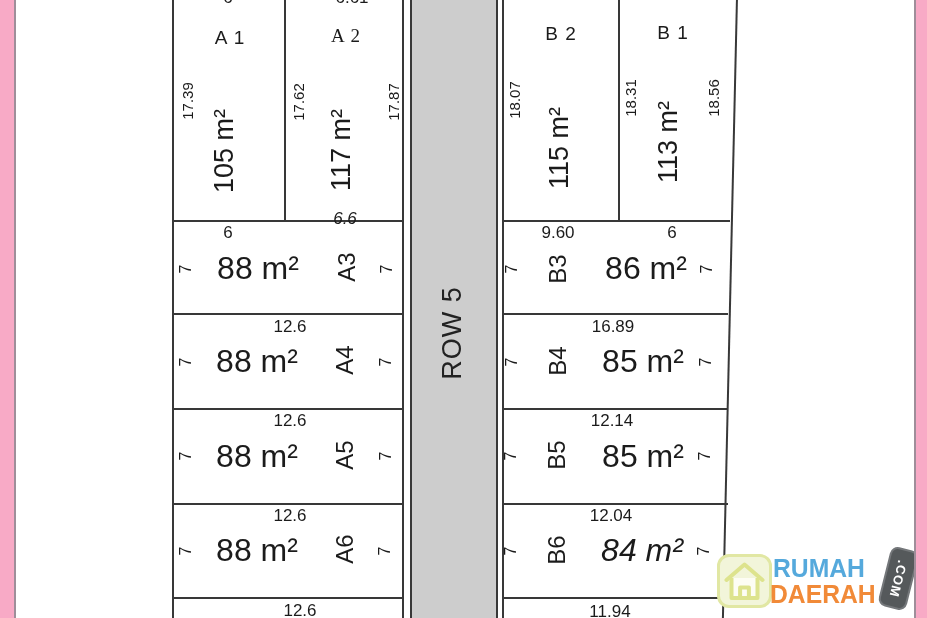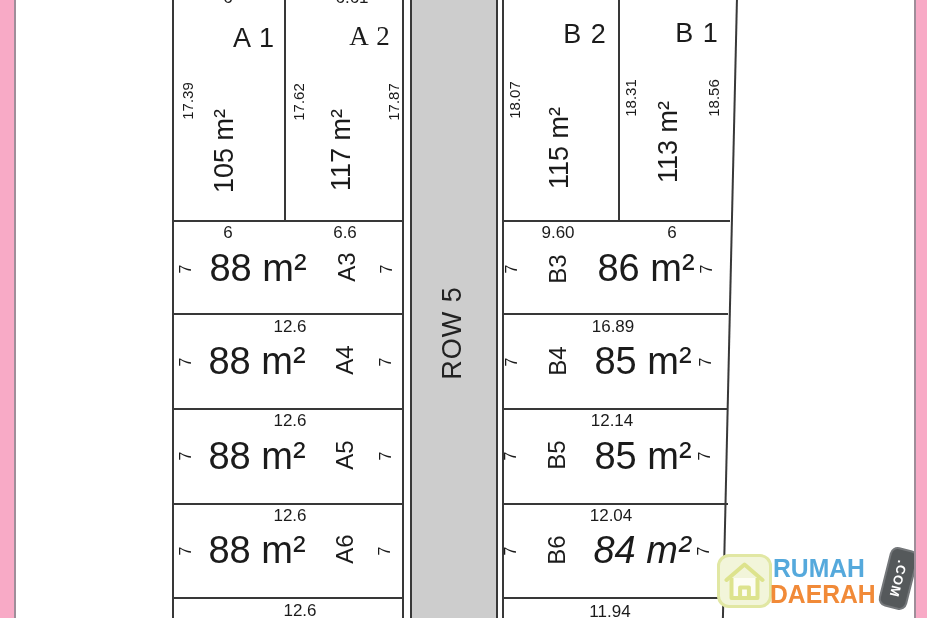--- a/index.html
+++ b/index.html
@@ -5,22 +5,22 @@
   html,body{margin:0;padding:0;background:#fff;}
   *{box-sizing:border-box;}
   .canvas{position:relative;width:927px;height:618px;overflow:hidden;background:#fff;
           font-family:"Liberation Sans",sans-serif;color:#1b1b1b;}
   .ctr{position:absolute;transform:translate(-50%,-50%);white-space:nowrap;}
   .rot{position:absolute;transform:translate(-50%,-50%) rotate(-90deg);white-space:nowrap;}
   .box{position:absolute;border:2px solid #383838;background:transparent;}
   .noright{border-right:none;}
   .dim{font-size:17px;}
   .dimv{font-size:15px;}
-  .plotlabel{font-size:27px;letter-spacing:1px;margin-left:24px;}
-  .areabig{font-size:38px;}
+  .plotlabel{font-size:19px;letter-spacing:1px;}
+  .areabig{font-size:32px;}
   .areatop{font-size:27px;}
   .rowlabel{font-size:24px;}
   .seven{font-size:16px;}
   .road{position:absolute;left:410px;top:0;width:88px;height:618px;background:#cdcdcd;
         border-left:2px solid #383838;border-right:2px solid #383838;}
   .roadlabel{font-size:27px;letter-spacing:1px;color:#222;}
   .slant{position:absolute;left:736px;top:-3px;height:625px;width:0;
          border-left:2px solid #383838;transform-origin:top left;transform:rotate(1.3deg);}
   .watermark{position:absolute;transform:translate(-50%,-50%);font-size:27px;font-weight:bold;
              letter-spacing:2px;color:rgba(185,185,185,0.55);white-space:nowrap;}
@@ -76,21 +76,21 @@
 
   <div class="ctr plotlabel" style="left:561px;top:34px;">B 2</div>
   <div class="ctr plotlabel" style="left:673px;top:33px;">B 1</div>
   <div class="rot dimv" style="left:514px;top:100px;">18.07</div>
   <div class="rot areatop" style="left:559px;top:148px;">115 m²</div>
   <div class="rot dimv" style="left:630px;top:98px;">18.31</div>
   <div class="rot areatop" style="left:668px;top:142px;">113 m²</div>
   <div class="rot dimv" style="left:713px;top:98px;">18.56</div>
 
   <div class="ctr dim" style="left:228px;top:233px;">6</div>
-  <div class="ctr dim" style="left:345px;top:233px;">6.6</div>
+  <div class="ctr dim" style="left:345px;top:219px;font-style:italic;">6.6</div>
   <div class="rot seven" style="left:186px;top:269px;">7</div>
   <div class="ctr areabig" style="left:258px;top:268px;">88 m²</div>
   <div class="rot rowlabel" style="left:347px;top:267px;">A3</div>
   <div class="rot seven" style="left:387px;top:269px;">7</div>
   <div class="ctr dim" style="left:558px;top:233px;">9.60</div>
   <div class="ctr dim" style="left:672px;top:233px;">6</div>
   <div class="rot seven" style="left:512px;top:269px;">7</div>
   <div class="rot rowlabel" style="left:558px;top:269px;">B3</div>
   <div class="ctr areabig" style="left:646px;top:268px;">86 m²</div>
   <div class="rot seven" style="left:707px;top:269px;">7</div>

